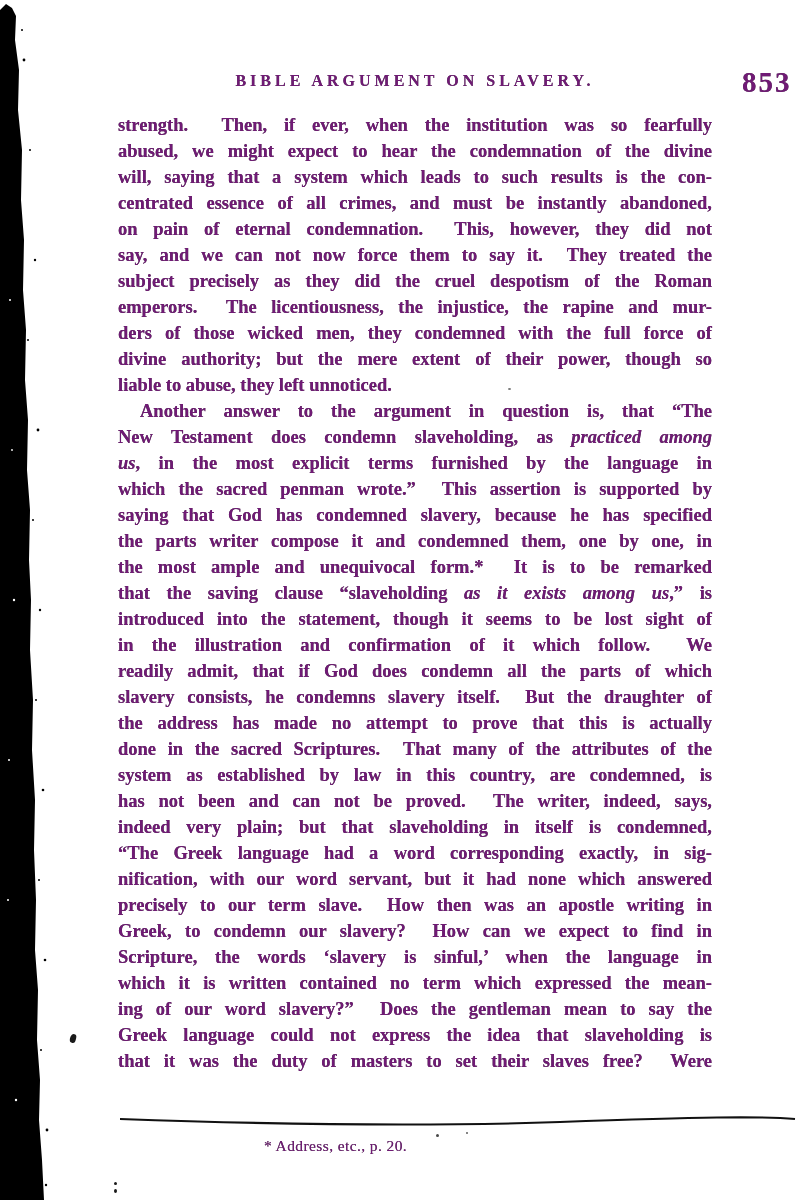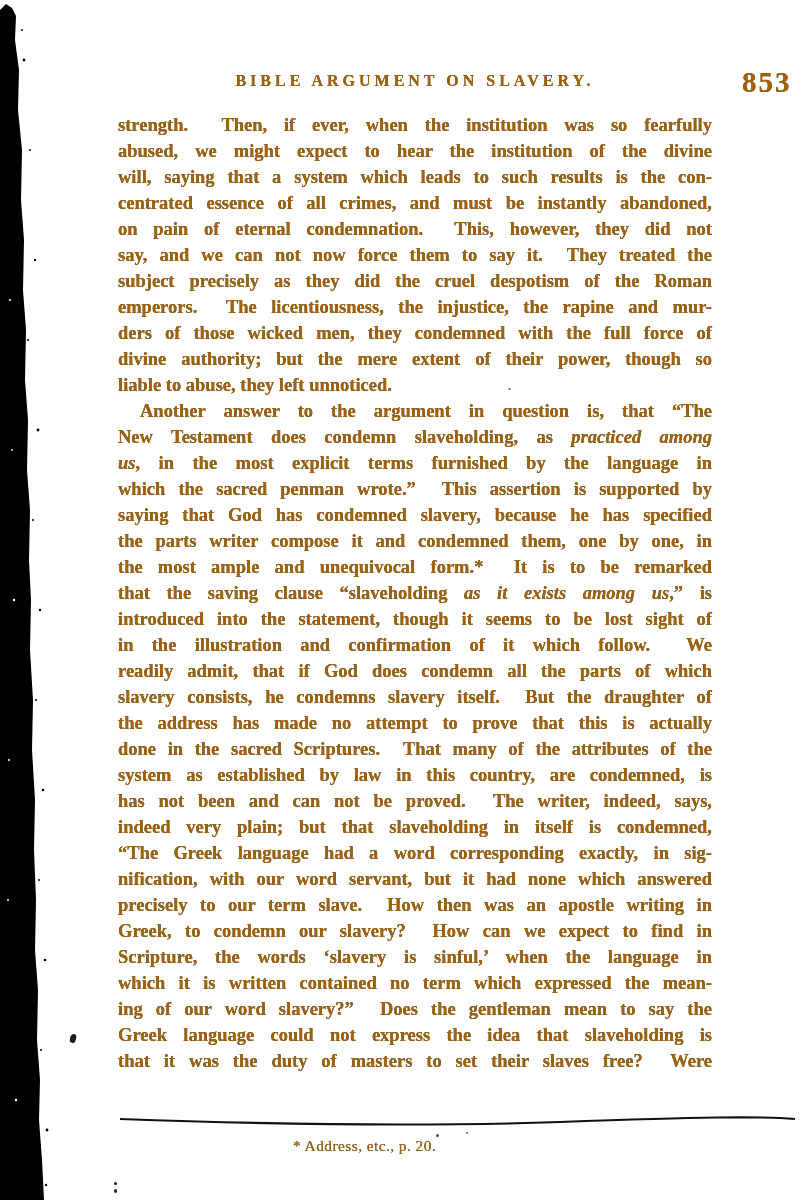--- a/index.html
+++ b/index.html
@@ -1,18 +1,18 @@
 <!DOCTYPE html>
 <html><head>
 <meta charset="utf-8">
 <style>
   html,body{margin:0;padding:0;background:#e8e8e8;}
   .page{
     position:relative;width:802px;height:1200px;background:#ffffff;
-    font-family:"Liberation Serif",serif;color:#a16207;overflow:hidden;
+    font-family:"Liberation Serif",serif;color:#701a75;overflow:hidden;
   }
   .running-head{
     position:absolute;left:118px;top:74px;width:594px;text-align:center;
     font-weight:bold;font-size:16px;letter-spacing:4px;line-height:13px;
     text-shadow:0 0 .6px rgba(10,10,10,.7);
   }
   .page-num{
     position:absolute;left:742px;top:69px;width:70px;
     font-size:29px;font-weight:bold;line-height:26px;letter-spacing:2px;
     text-shadow:0 0 .6px rgba(10,10,10,.7);
@@ -24,21 +24,21 @@
     text-shadow:0 0 .6px rgba(10,10,10,.75);
     font-weight:bold;
   }
   .line{height:26px;text-align:justify;text-align-last:justify;overflow:visible;}
   .line.short{text-align-last:left;}
   .line.indent{text-indent:22px;}
   .it{font-style:italic;}
   .overlay-svg{position:absolute;left:0;top:0;pointer-events:none;}
   .footnote{
     position:absolute;left:264px;top:1137px;font-size:15.5px;
-    letter-spacing:.4px;text-shadow:0 0 .5px rgba(10,10,10,.7);margin-left:29px;
+    letter-spacing:.4px;text-shadow:0 0 .5px rgba(10,10,10,.7);
   }
   .speck{position:absolute;background:#1a1a1a;border-radius:50%;}
   .sp-a{left:70px;top:1034px;width:6px;height:9px;border-radius:60% 40% 50% 50%;transform:rotate(12deg);}
   .sp-b1{left:114px;top:1182px;width:3px;height:3px;}
   .sp-b2{left:114px;top:1189px;width:3px;height:4px;}
   .sp-c{left:436px;top:1134px;width:3px;height:3px;opacity:.8;}
   .sp-d{left:466px;top:1132px;width:2px;height:2px;opacity:.7;}
   .sp-e{left:373px;top:386px;width:2px;height:2px;opacity:.6;}
   .sp-f{left:508px;top:388px;width:3px;height:2px;opacity:.6;}
 </style>
@@ -74,21 +74,21 @@
       <circle cx="12" cy="450" r="0.9"></circle>
         <circle cx="9" cy="760" r="1"></circle>
     </g>
   </svg>
 
   <div class="running-head">BIBLE ARGUMENT ON SLAVERY.</div>
   <div class="page-num">853</div>
 
   <div class="text-block">
       <div class="line"><span>strength.&nbsp; Then, if ever, when the institution was so fearfully</span></div>
-      <div class="line"><span>abused, we might expect to hear the institution of the divine</span></div>
+      <div class="line"><span>abused, we might expect to hear the condemnation of the divine</span></div>
       <div class="line"><span>will, saying that a system which leads to such results is the con-</span></div>
       <div class="line"><span>centrated essence of all crimes, and must be instantly abandoned,</span></div>
       <div class="line"><span>on pain of eternal condemnation.&nbsp; This, however, they did not</span></div>
       <div class="line"><span>say, and we can not now force them to say it.&nbsp; They treated the</span></div>
       <div class="line"><span>subject precisely as they did the cruel despotism of the Roman</span></div>
       <div class="line"><span>emperors.&nbsp; The licentiousness, the injustice, the rapine and mur-</span></div>
       <div class="line"><span>ders of those wicked men, they condemned with the full force of</span></div>
       <div class="line"><span>divine authority; but the mere extent of their power, though so</span></div>
       <div class="line short"><span>liable to abuse, they left unnoticed.</span></div>
       <div class="line indent"><span>Another answer to the argument in question is, that “The</span></div>

